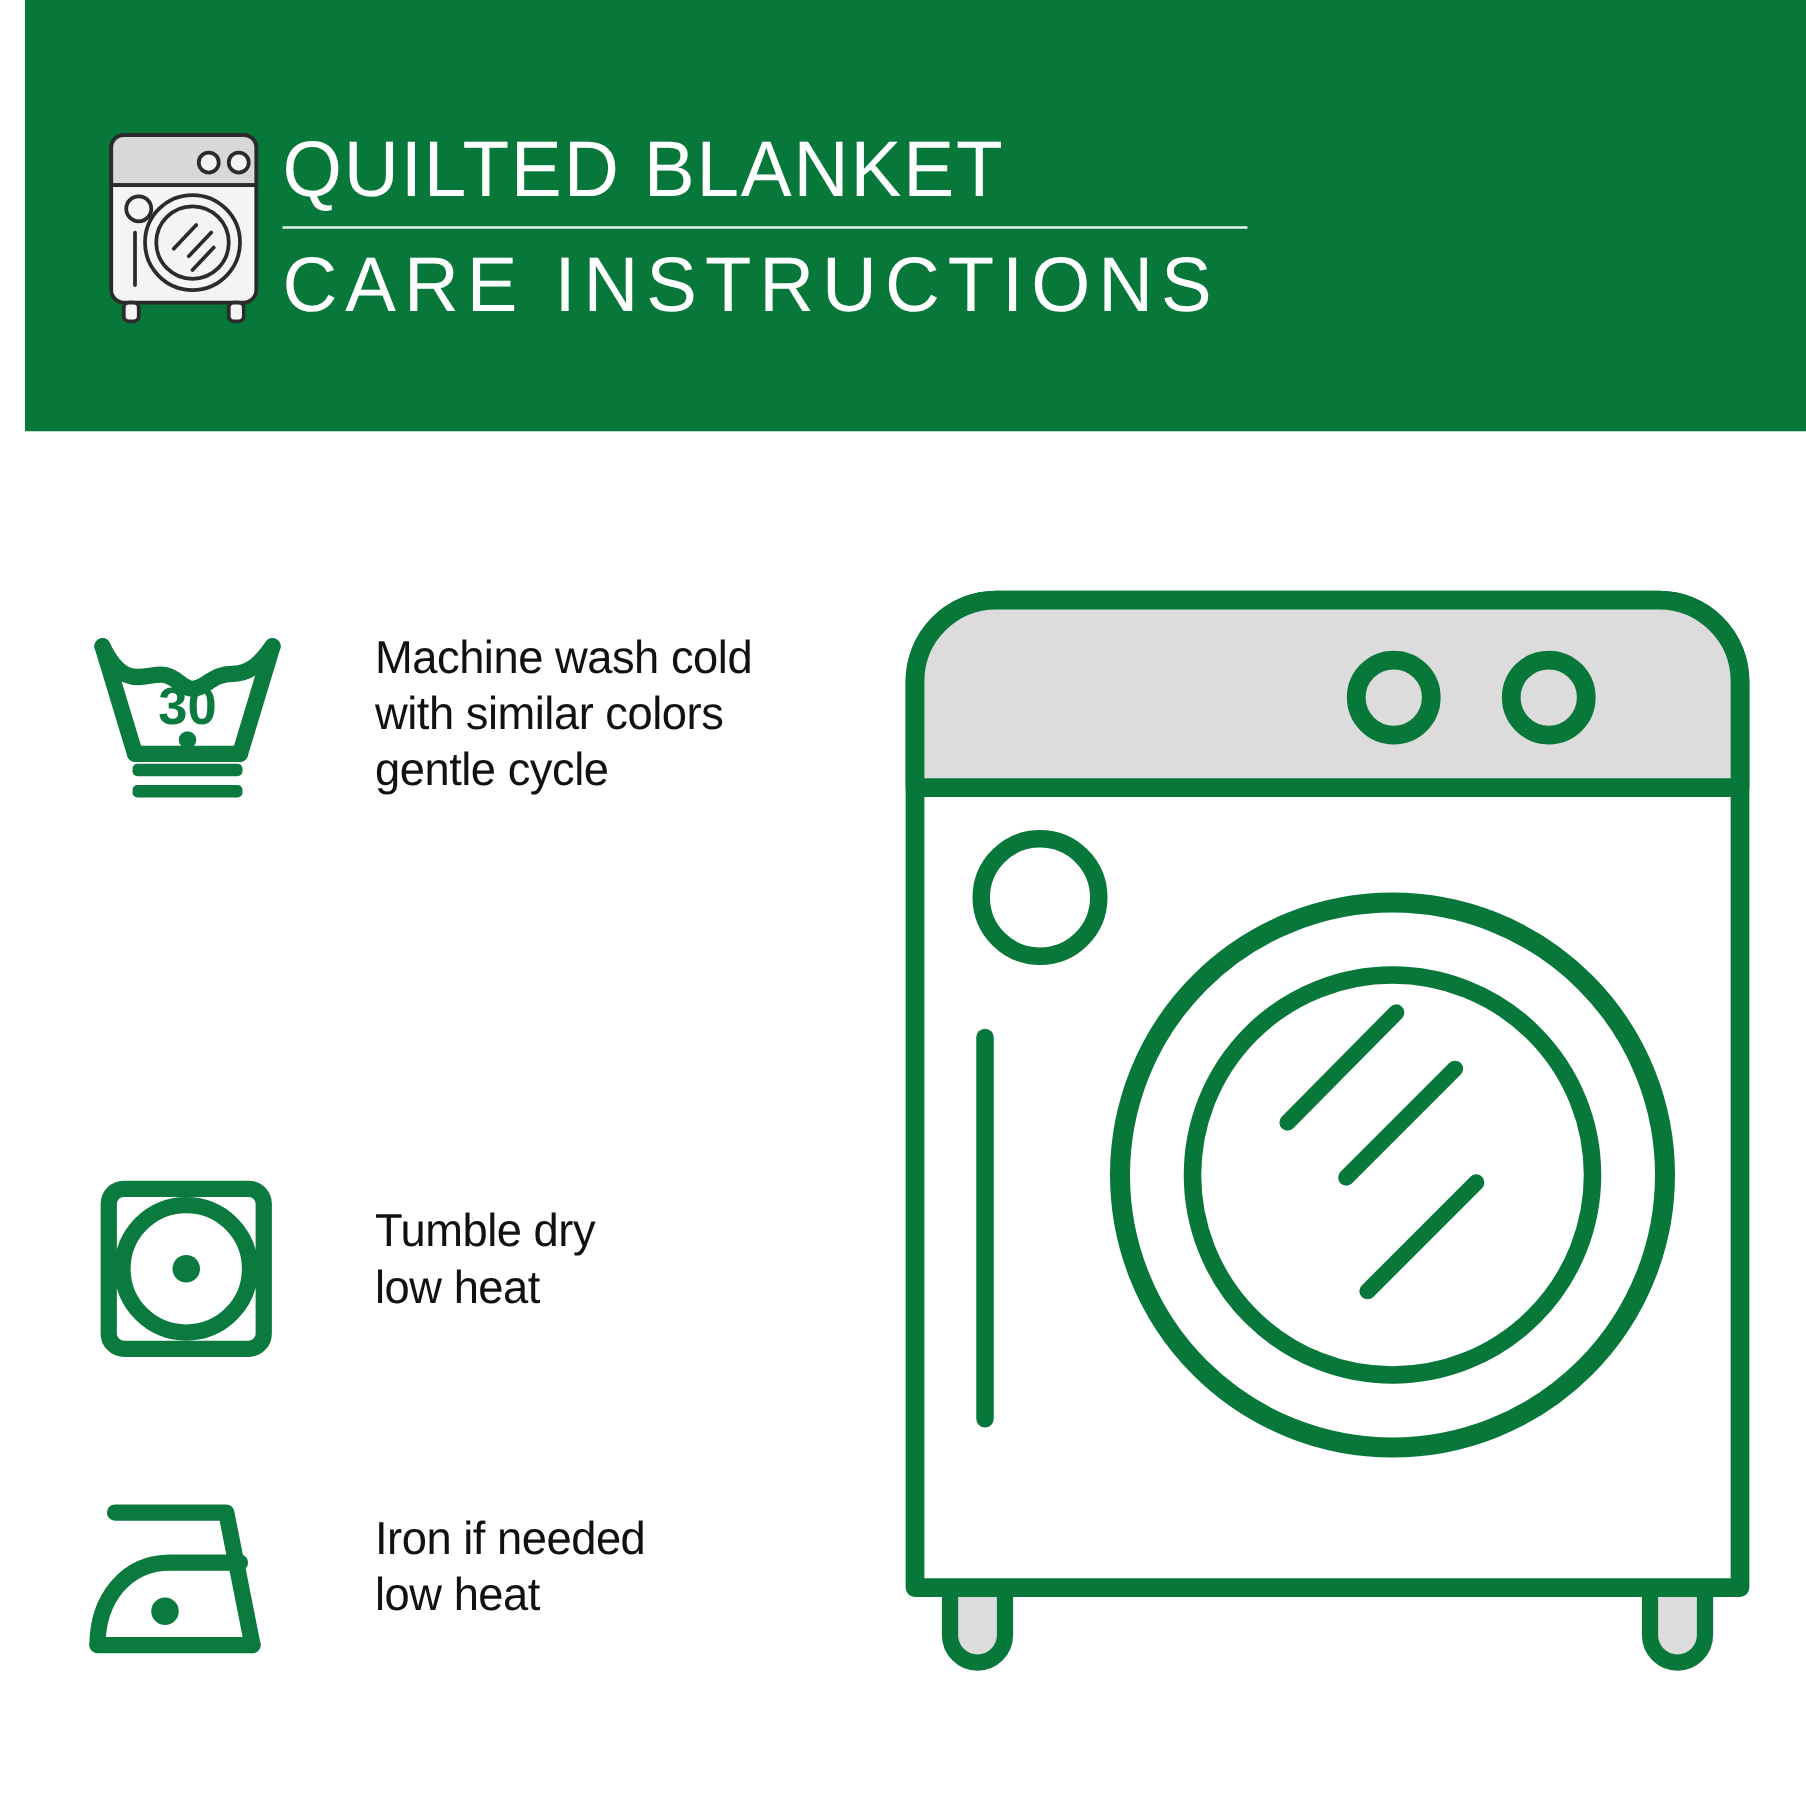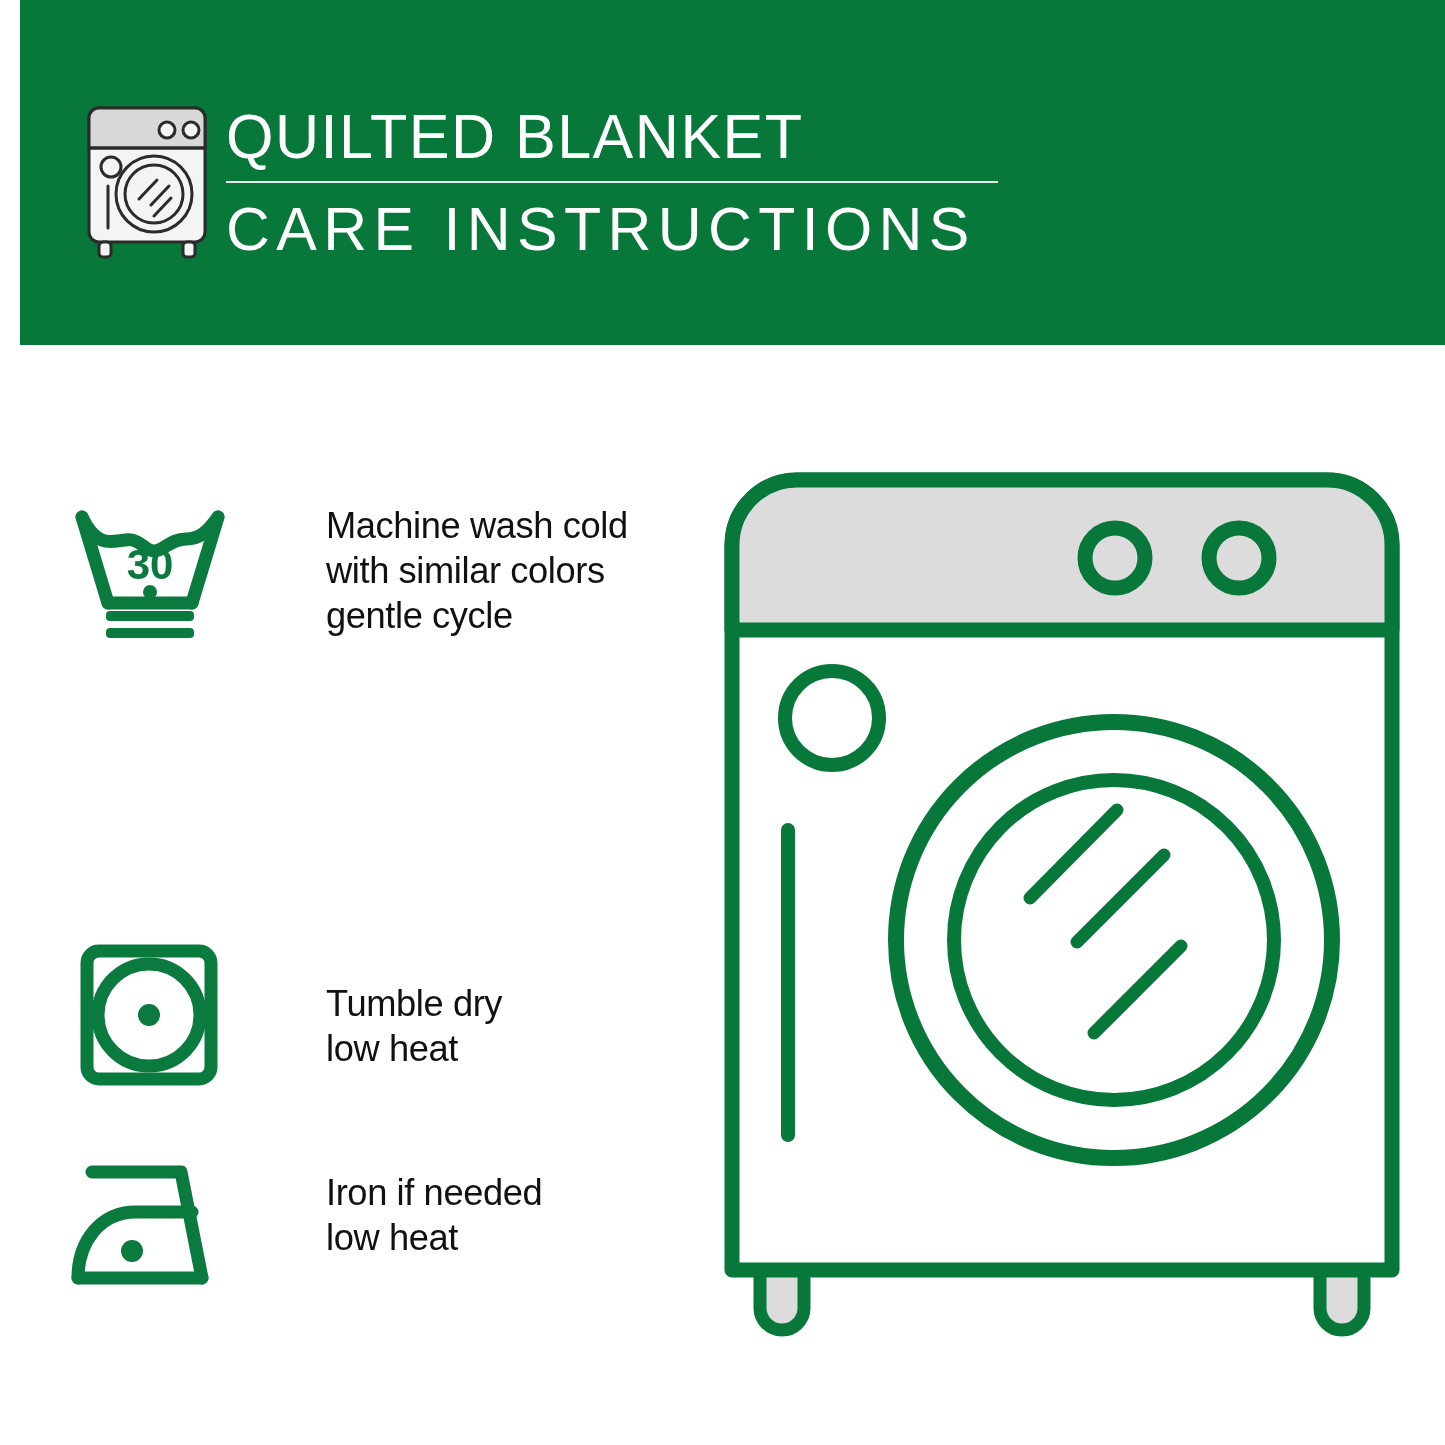--- a/index.html
+++ b/index.html
@@ -69,26 +69,25 @@
     position:absolute;
     left:0; top:345px;
     width:700px; height:1100px;
   }
   .care-item {
     position:absolute;
     left:70px;
     width:620px;
     display:flex;
     align-items:flex-start;
-    gap:26px;
   }
   .care-item.i0 { top:150px; }
   .care-item.i1 { top:372px; }
-  .care-item.i2 { top:595px;align-items:center; }
-  .care-item.i3 { top:805px; }
+  .care-item.i2 { top:595px; }
+  .care-item.i3 { top:843px; }
 
   .care-symbol {
     width:160px;
     flex:0 0 160px;
     display:flex;
     align-items:flex-start;
     justify-content:flex-start;
   }
   .care-text {
     margin-left:70px;

